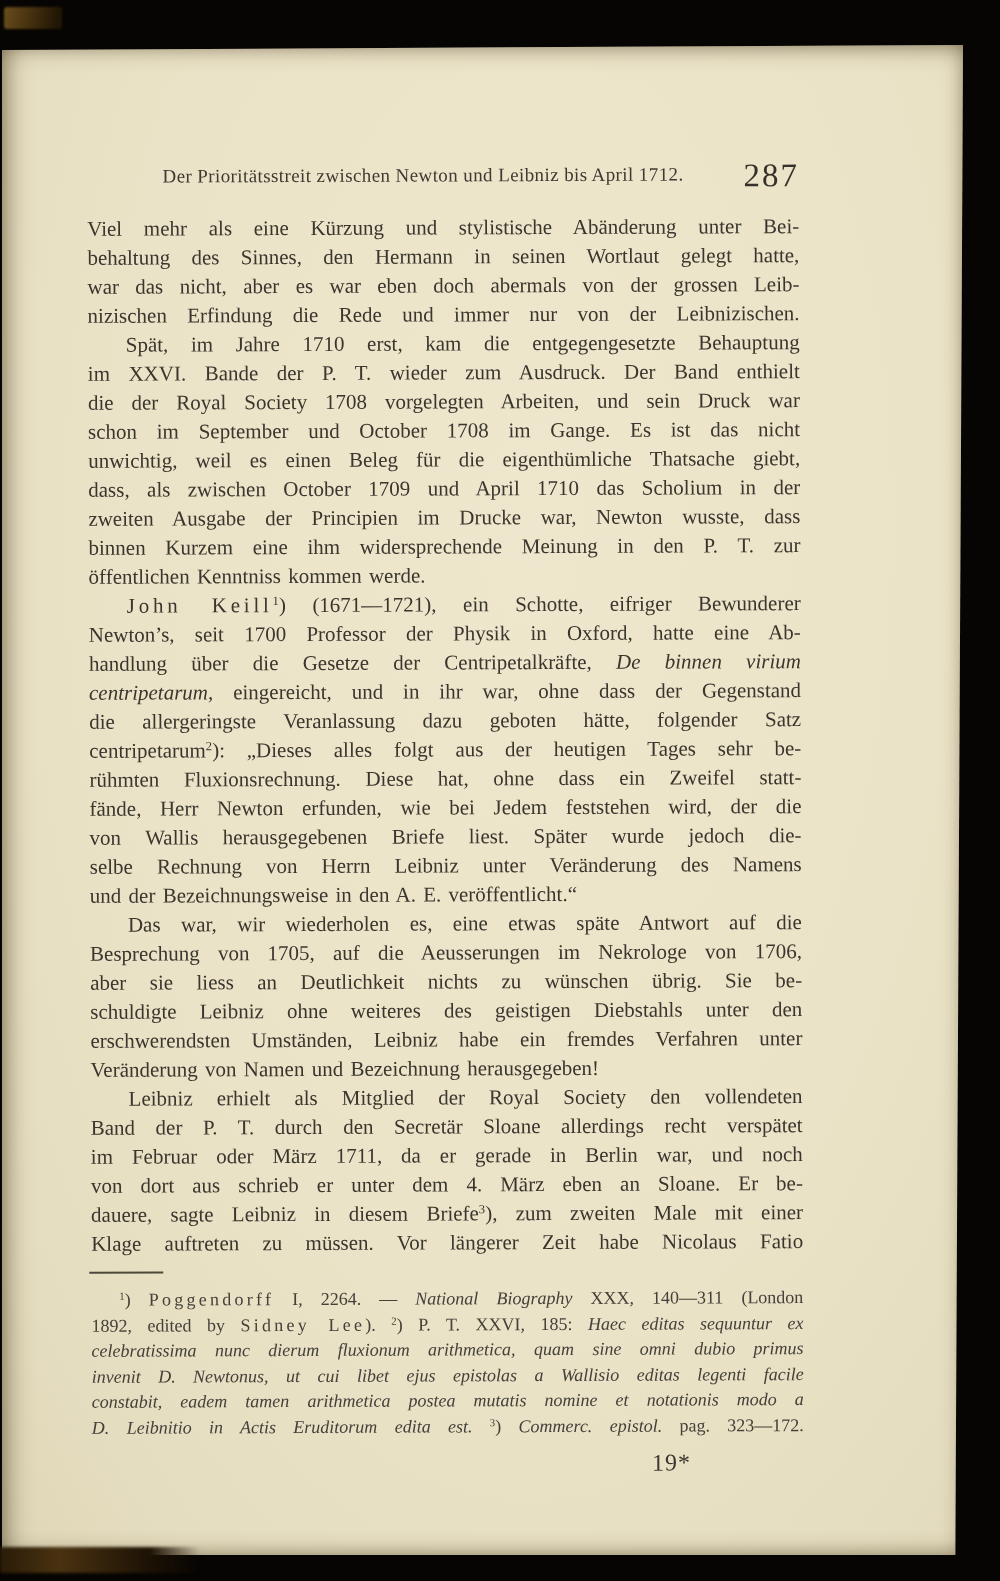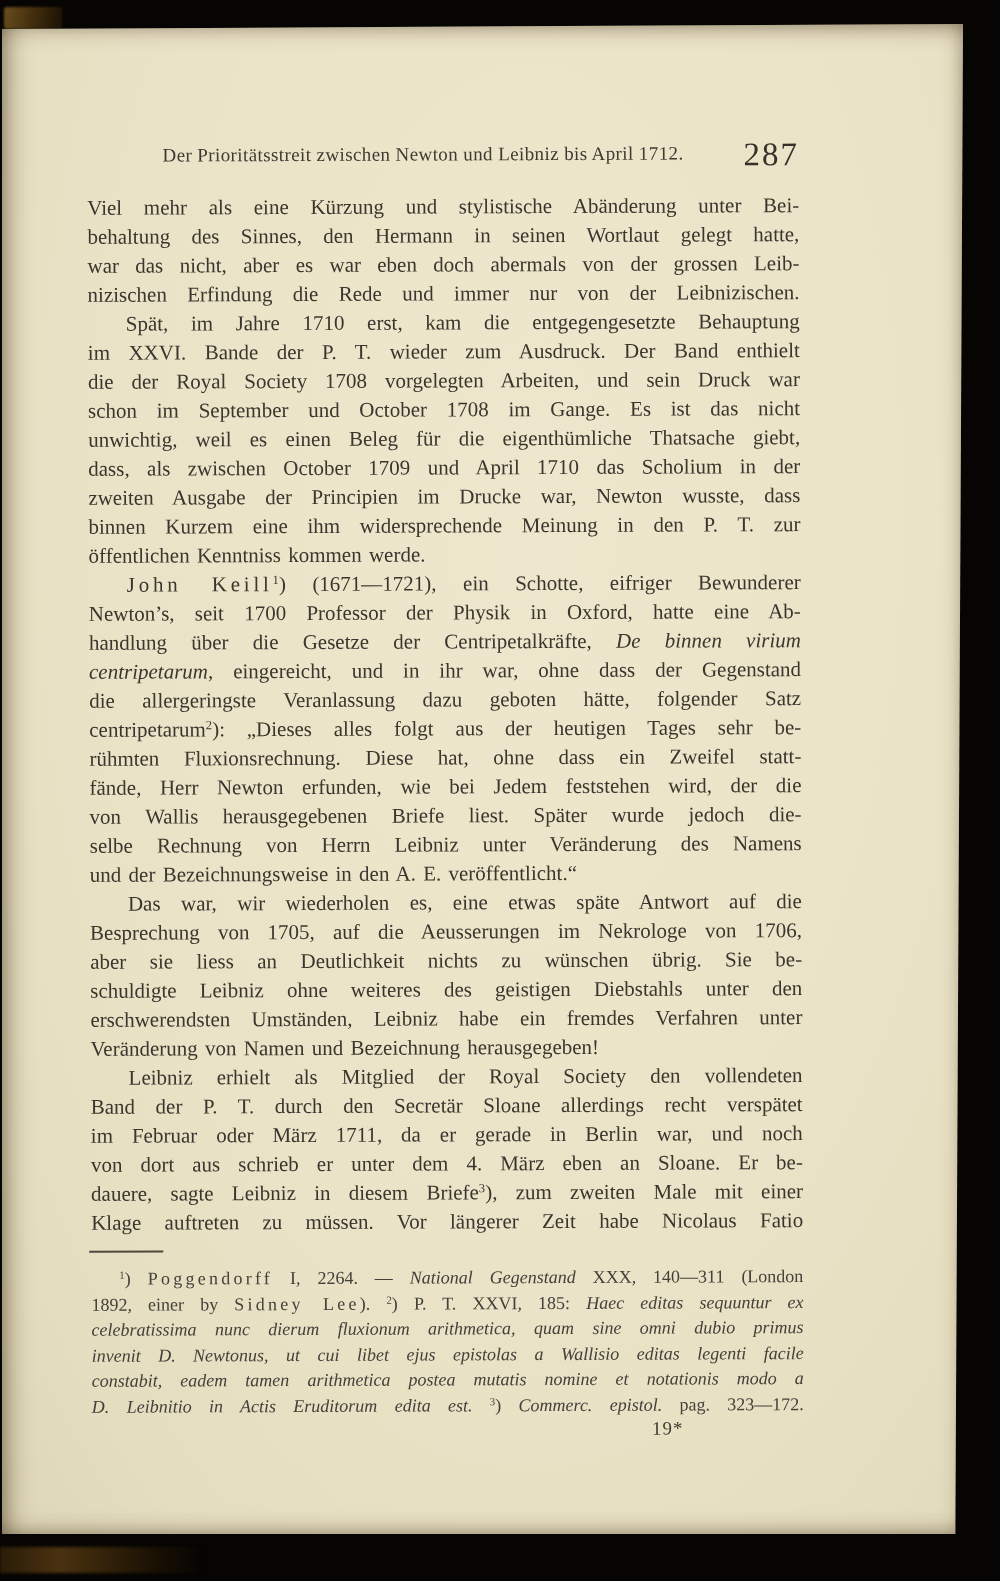--- a/index.html
+++ b/index.html
@@ -17,21 +17,21 @@
     border-radius:3px; filter:blur(1.2px); opacity:.95;
   }
   .smudge {
     position:absolute; left:0; top:1547px; width:200px; height:26px;
     background:linear-gradient(90deg,#2a1c08 0%,#4a3210 30%,#1c1204 75%,rgba(0,0,0,0) 100%);
     filter:blur(1.5px);
   }
 
   
   .page {
-    position:absolute; left:2px; top:24px; width:962px; height:1510px;
+    position:absolute; left:2px; top:45px; width:962px; height:1510px;
     background:radial-gradient(ellipse at 55% 32%, #efe7cd 0%, #ebe3c7 55%, #e5ddbf 84%, #ded6b7 100%);
     clip-path:polygon(0 5px, 99.9% 0, 99.1% 100%, 0 100%);
     box-shadow:
       inset 20px 0 26px -16px rgba(60,44,18,.55),
       inset -16px 0 20px -13px rgba(60,44,18,.38),
       inset 0 18px 22px -15px rgba(60,44,18,.45),
       inset 0 -16px 20px -13px rgba(60,44,18,.35);
   }
 
   
@@ -67,22 +67,22 @@
 
   .fnrule {
     width:74px; height:2px; background:#4c483c;
     margin:13px 0 14px -2px;
   }
   .footnotes { font-size:18px; line-height:25.5px; word-spacing:1.5px; color:#44403a; }
   .footnotes .tline { height:25.5px; }
   .footnotes .tline.ind { text-indent:28px; }
 
   .sig {
-    margin-top:0; margin-left:560px;
-    font-size:19px; letter-spacing:1px; color:#3c382f;
+    margin-top:11px; margin-left:560px;
+    font-size:24px; letter-spacing:1px; color:#3c382f;
   }
 </style>
 </head>
 <body>
 
 <div class="scan">
 
   <div class="tape"></div>
 
   <div class="page">
@@ -128,22 +128,22 @@
           <div class="tline"><span>Band der P. T. durch den Secretär Sloane allerdings recht verspätet</span></div>
           <div class="tline"><span>im Februar oder März 1711, da er gerade in Berlin war, und noch</span></div>
           <div class="tline"><span>von dort aus schrieb er unter dem 4. März eben an Sloane. Er be-</span></div>
           <div class="tline"><span>dauere, sagte Leibniz in diesem Briefe</span><sup>3</sup><span>), zum zweiten Male mit einer</span></div>
           <div class="tline"><span>Klage auftreten zu müssen. Vor längerer Zeit habe Nicolaus Fatio</span></div>
         </div>
 
       <div class="fnrule"></div>
 
       <div class="footnotes">
-          <div class="tline ind"><sup>1</sup><span>) </span><span class="sperr">Poggendorff</span><span> I, 2264. — </span><span class="it">National Gegenstand</span><span> XXX, 140—311 (London</span></div>
-          <div class="tline"><span>1892, einer by </span><span class="sperr">Sidney Lee</span><span>). </span><sup>2</sup><span>) P. T. XXVI, 185: </span><span class="it">Haec editas sequuntur ex</span></div>
+          <div class="tline ind"><sup>1</sup><span>) </span><span class="sperr">Poggendorff</span><span> I, 2264. — </span><span class="it">National Biography</span><span> XXX, 140—311 (London</span></div>
+          <div class="tline"><span>1892, edited by </span><span class="sperr">Sidney Lee</span><span>). </span><sup>2</sup><span>) P. T. XXVI, 185: </span><span class="it">Haec editas sequuntur ex</span></div>
           <div class="tline"><span class="it">celebratissima nunc dierum fluxionum arithmetica, quam sine omni dubio primus</span></div>
           <div class="tline"><span class="it">invenit D. Newtonus, ut cui libet ejus epistolas a Wallisio editas legenti facile</span></div>
           <div class="tline"><span class="it">constabit, eadem tamen arithmetica postea mutatis nomine et notationis modo a</span></div>
           <div class="tline"><span class="it">D. Leibnitio in Actis Eruditorum edita est.</span><span> </span><sup>3</sup><span>) </span><span class="it">Commerc. epistol.</span><span> pag. 323—172.</span></div>
         </div>
 
       <div class="sig">19*</div>
 
     </div>
   </div>

